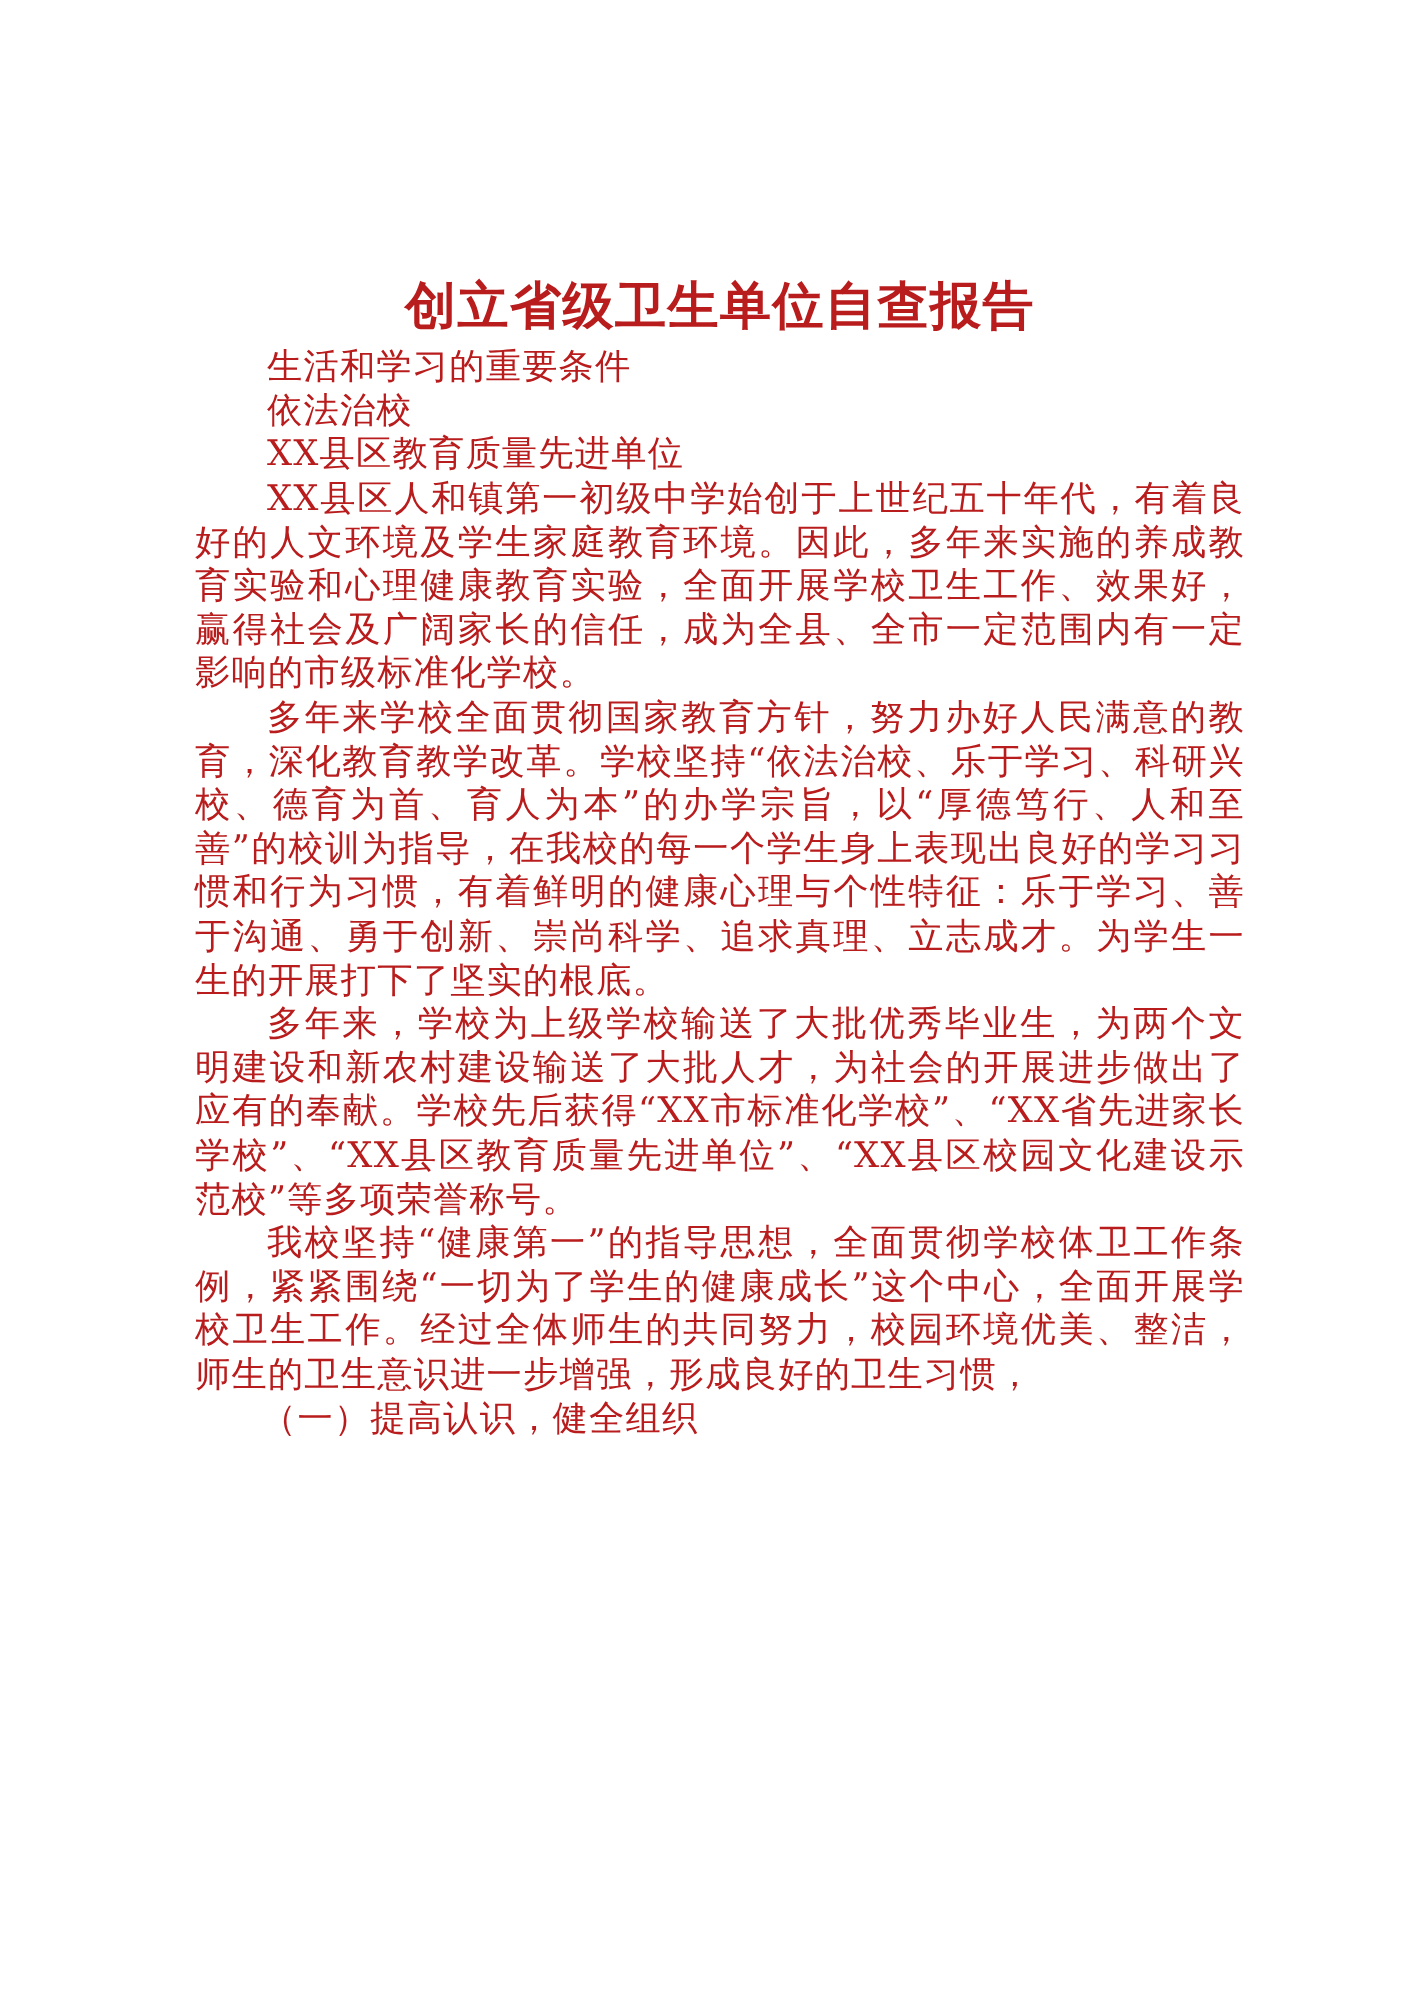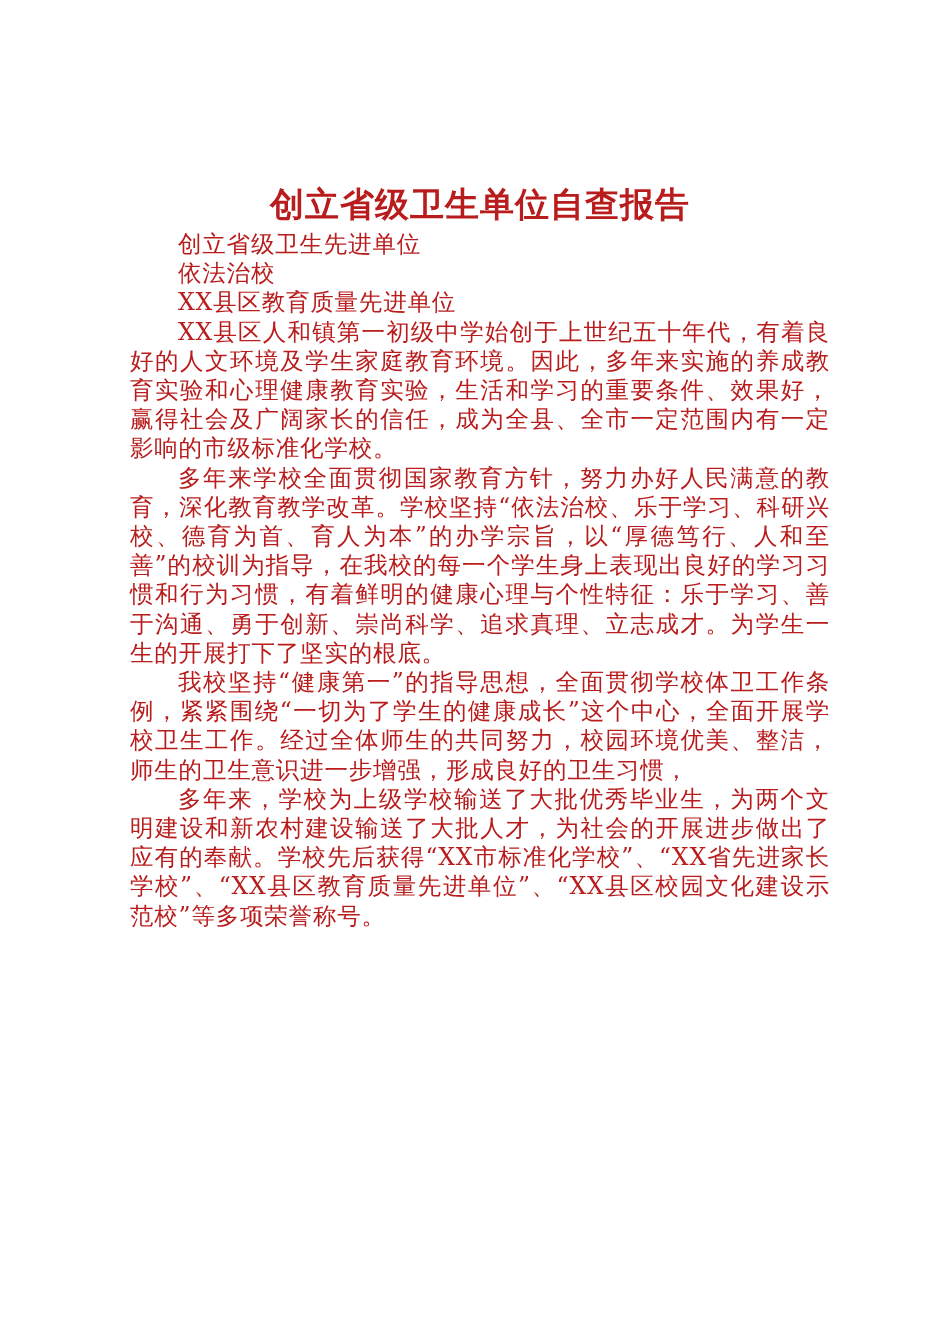--- a/index.html
+++ b/index.html
@@ -18,21 +18,22 @@
   .p { font-size: 23.5px; line-height: 29.2px; text-indent: 48px; text-align: justify; letter-spacing: 0.8px; margin: 0; }
   .indent { padding-left: 48px; }
   .indent2 { padding-left: 44px; }
 </style>
 </head>
 <body>
 
 <div class="page">
   <div class="title">创立省级卫生单位自查报告</div>
 
-  <div class="line indent">创立省级卫生先进单位</div>
+  <div class="line indent">生活和学习的重要条件</div>
   <div class="line indent">依法治校</div>
   <div class="line indent">XX县区教育质量先进单位</div>
 
-  <p class="p">XX县区人和镇第一初级中学始创于上世纪五十年代，有着良好的人文环境及学生家庭教育环境。因此，多年来实施的养成教育实验和心理健康教育实验，生活和学习的重要条件、效果好，赢得社会及广阔家长的信任，成为全县、全市一定范围内有一定影响的市级标准化学校。</p>
+  <p class="p">XX县区人和镇第一初级中学始创于上世纪五十年代，有着良好的人文环境及学生家庭教育环境。因此，多年来实施的养成教育实验和心理健康教育实验，全面开展学校卫生工作、效果好，赢得社会及广阔家长的信任，成为全县、全市一定范围内有一定影响的市级标准化学校。</p>
   <p class="p">多年来学校全面贯彻国家教育方针，努力办好人民满意的教育，深化教育教学改革。学校坚持“依法治校、乐于学习、科研兴校、德育为首、育人为本”的办学宗旨，以“厚德笃行、人和至善”的校训为指导，在我校的每一个学生身上表现出良好的学习习惯和行为习惯，有着鲜明的健康心理与个性特征：乐于学习、善于沟通、勇于创新、崇尚科学、追求真理、立志成才。为学生一生的开展打下了坚实的根底。</p>
+  <p class="p">多年来，学校为上级学校输送了大批优秀毕业生，为两个文明建设和新农村建设输送了大批人才，为社会的开展进步做出了应有的奉献。学校先后获得“XX市标准化学校”、“XX省先进家长学校”、“XX县区教育质量先进单位”、“XX县区校园文化建设示范校”等多项荣誉称号。</p>
   <p class="p">我校坚持“健康第一”的指导思想，全面贯彻学校体卫工作条例，紧紧围绕“一切为了学生的健康成长”这个中心，全面开展学校卫生工作。经过全体师生的共同努力，校园环境优美、整洁，师生的卫生意识进一步增强，形成良好的卫生习惯，</p>
-  <p class="p">多年来，学校为上级学校输送了大批优秀毕业生，为两个文明建设和新农村建设输送了大批人才，为社会的开展进步做出了应有的奉献。学校先后获得“XX市标准化学校”、“XX省先进家长学校”、“XX县区教育质量先进单位”、“XX县区校园文化建设示范校”等多项荣誉称号。</p>
+  <div class="line indent2">（一）提高认识，健全组织</div>
 </div>
 
 </body></html>

